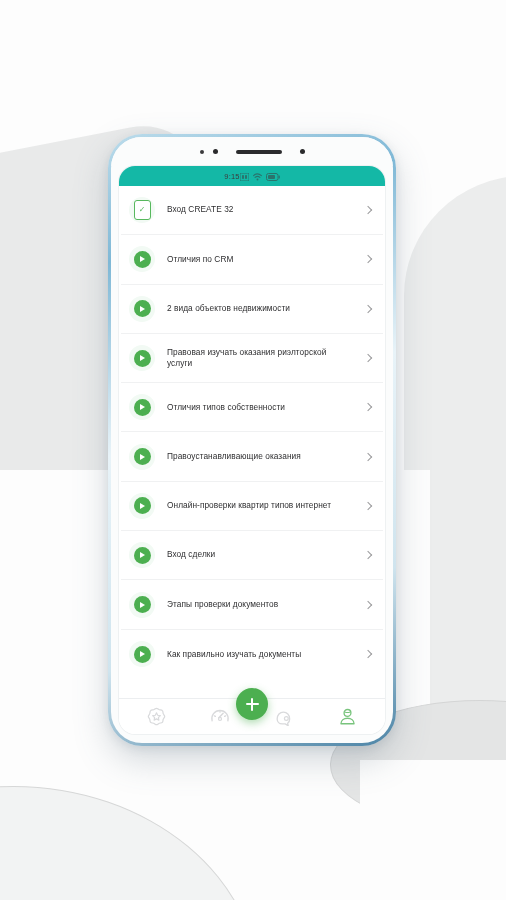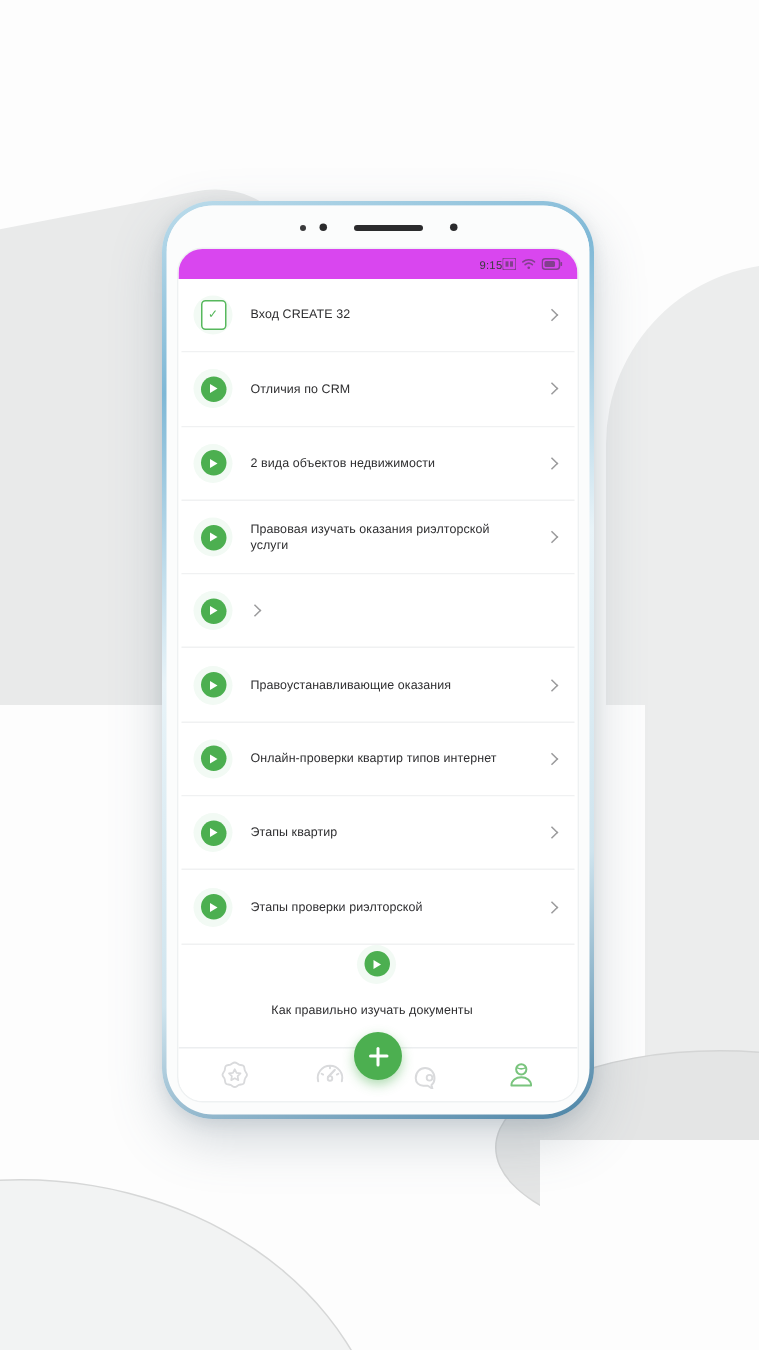--- a/index.html
+++ b/index.html
@@ -122,23 +122,23 @@
     flex-direction: column;
     box-shadow: 0 0 0 1px #eef1f2;
     position: relative;
   }
 
   
   #statusbar {
     flex: 0 0 20px;
     display: flex;
     align-items: center;
-    justify-content: flex-end;
+    justify-content: center;
     padding: 0 10px;
-    background: #d946ef;
+    background: #14b8a6;
   }
   #clock {
     font-size: 7.5px;
     color: #3c3c3e;
     letter-spacing: 0.2px;
   }
   #status-icons { display: flex; align-items: center; gap: 4px; }
   .sicon { opacity: 0.55; display: block; }
 
   
@@ -150,21 +150,21 @@
   }
   .row {
     display: flex;
     align-items: center;
     gap: 12px;
     padding: 0 10px 0 8px;
     min-height: 49.3px;
     border-bottom: 1px solid #f0f1f2;
     background: #fff;
   }
-  .row:last-child { border-bottom: none; flex-direction: column; }
+  .row:last-child { border-bottom: none; }
   .row-icon {
     flex: 0 0 26px;
     width: 26px; height: 26px;
     border-radius: 50%;
     background: #f2faf4;
     display: flex; align-items: center; justify-content: center;
   }
   .play-circle {
     width: 17px; height: 17px;
     border-radius: 50%;
@@ -323,20 +323,21 @@
               </div>
               <div class="row-text">Правовая изучать оказания риэлторской услуги</div>
               <div class="chev"></div>
             </div>
             <div class="row">
               <div class="row-icon">
                 <div class="play-circle">
                   <div class="play-tri"></div>
                 </div>
               </div>
+              <div class="row-text">Отличия типов собственности</div>
               <div class="chev"></div>
             </div>
             <div class="row">
               <div class="row-icon">
                 <div class="play-circle">
                   <div class="play-tri"></div>
                 </div>
               </div>
               <div class="row-text">Правоустанавливающие оказания</div>
               <div class="chev"></div>
@@ -349,30 +350,30 @@
               </div>
               <div class="row-text">Онлайн-проверки квартир типов интернет</div>
               <div class="chev"></div>
             </div>
             <div class="row">
               <div class="row-icon">
                 <div class="play-circle">
                   <div class="play-tri"></div>
                 </div>
               </div>
-              <div class="row-text">Этапы квартир</div>
-              <div class="chev"></div>
-            </div>
-            <div class="row">
-              <div class="row-icon">
-                <div class="play-circle">
-                  <div class="play-tri"></div>
-                </div>
-              </div>
-              <div class="row-text">Этапы проверки риэлторской</div>
+              <div class="row-text">Вход сделки</div>
+              <div class="chev"></div>
+            </div>
+            <div class="row">
+              <div class="row-icon">
+                <div class="play-circle">
+                  <div class="play-tri"></div>
+                </div>
+              </div>
+              <div class="row-text">Этапы проверки документов</div>
               <div class="chev"></div>
             </div>
             <div class="row">
               <div class="row-icon">
                 <div class="play-circle">
                   <div class="play-tri"></div>
                 </div>
               </div>
               <div class="row-text">Как правильно изучать документы</div>
               <div class="chev"></div>

